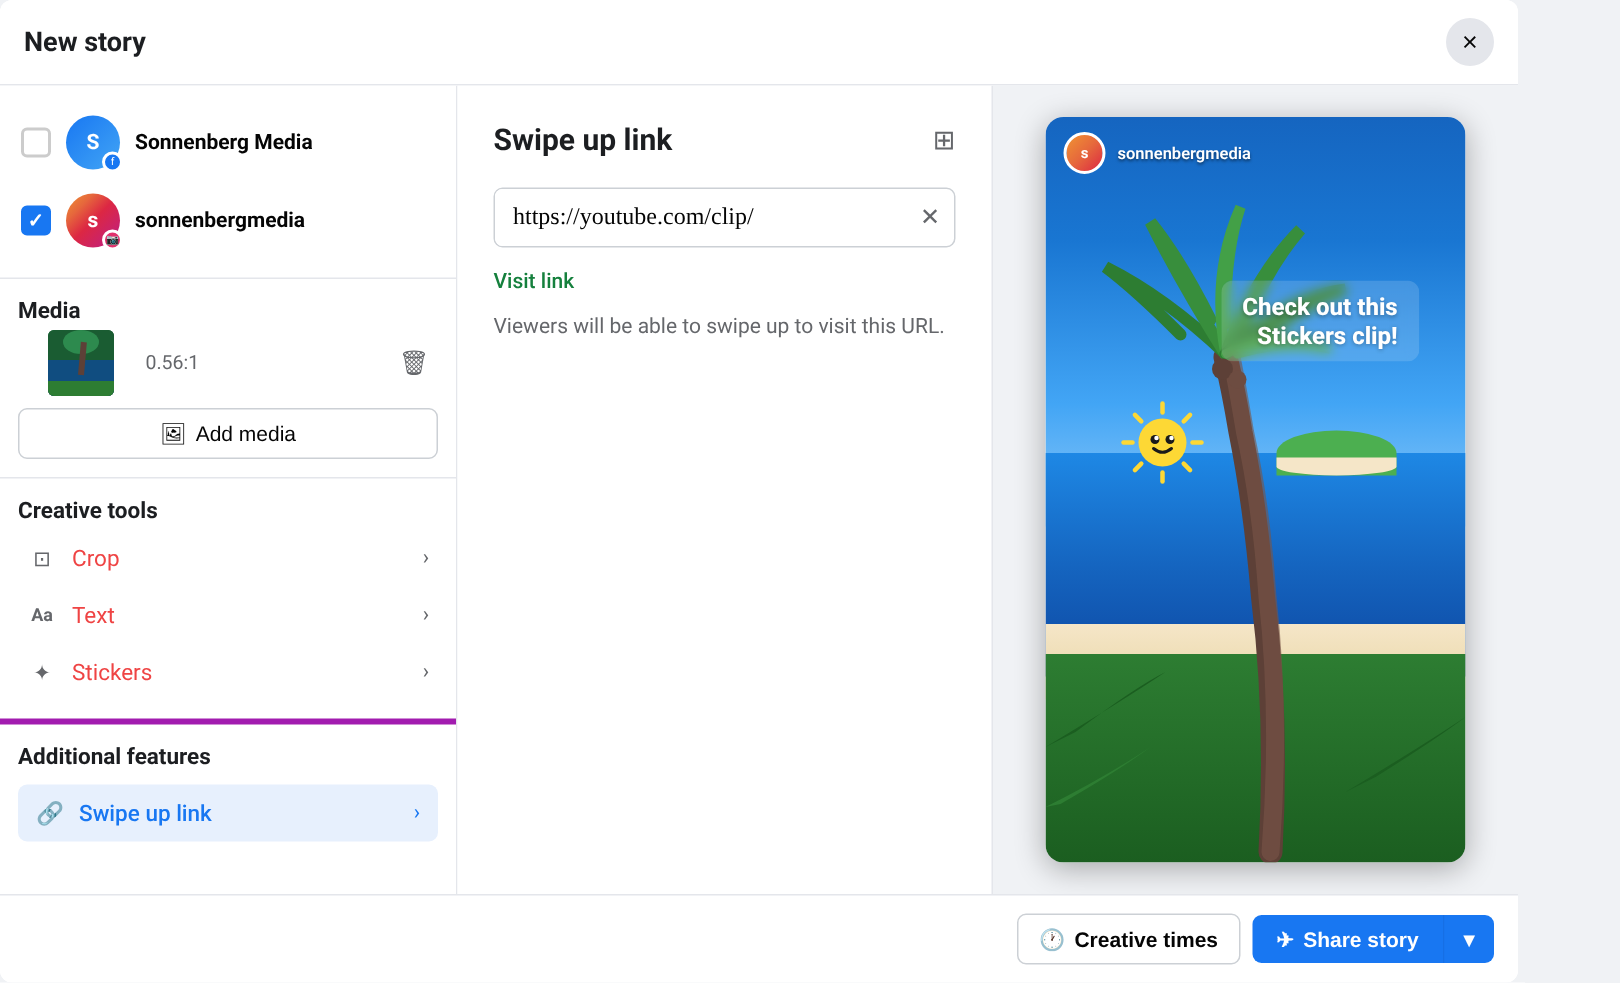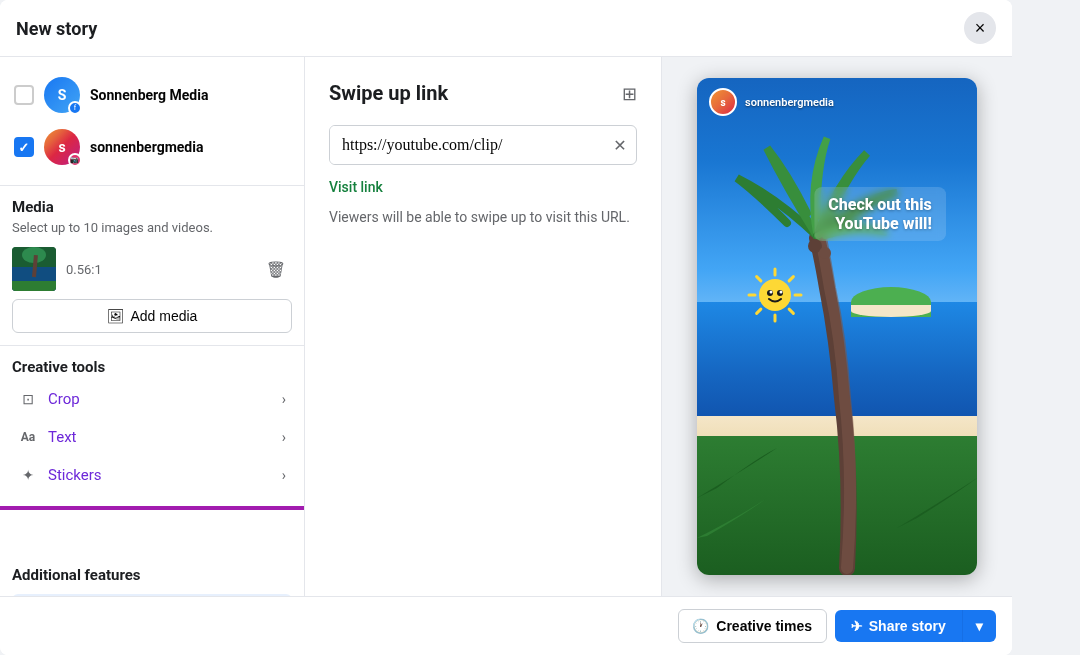--- a/index.html
+++ b/index.html
@@ -27,37 +27,37 @@
     .avatar-ig { background: linear-gradient(135deg, #f09433, #e6683c, #dc2743, #cc2366, #bc1888); }
     .social-badge { position: absolute; bottom: -2px; right: -2px; width: 14px; height: 14px; border-radius: 50%; border: 2px solid white; font-size: 8px; display: flex; align-items: center; justify-content: center; }
     .fb-badge { background: #1877f2; color: white; }
     .ig-badge { background: #e1306c; color: white; }
     .account-name { font-size: 14px; color: #050505; font-weight: 700; }
 
     .media-section { padding: 12px; border-bottom: 1px solid #e4e6eb; }
     .section-title { font-size: 15px; font-weight: 700; color: #1c1e21; margin-bottom: 4px; }
     .section-subtitle { font-size: 13px; color: #65676b; margin-bottom: 12px; }
 
-    .media-item { display: flex; align-items: center; gap: 10px; margin-bottom: 8px; }
+    .media-item { display: flex; align-items: center; gap: 21px; margin-bottom: 8px; margin-left: 20px; }
     .media-thumb { width: 44px; height: 44px; border-radius: 4px; overflow: hidden; flex-shrink: 0; background: #e4e6eb; }
     .media-thumb-inner { width: 100%; height: 100%; background: linear-gradient(135deg, #2d8a4e, #1a5c32, #0d3320); display: flex; align-items: center; justify-content: center; position: relative; overflow: hidden; }
     .media-ratio { font-size: 13px; color: #65676b; flex: 1; }
     .delete-btn { width: 32px; height: 32px; border: none; background: transparent; cursor: pointer; color: #65676b; font-size: 16px; display: flex; align-items: center; justify-content: center; border-radius: 4px; }
 
     .add-media-btn { width: 100%; padding: 8px; border: 1px solid #ccd0d5; border-radius: 6px; background: #fff; cursor: pointer; display: flex; align-items: center; justify-content: center; gap: 6px; font-size: 14px; color: #050505; font-weight: 500; }
 
     .creative-tools-section { padding: 12px; border-bottom: 4px solid #a21caf; }
     .tool-item { display: flex; align-items: center; justify-content: space-between; padding: 10px 6px; cursor: pointer; border-radius: 6px; }
     .tool-left { display: flex; align-items: center; gap: 10px; }
     .tool-icon { width: 20px; text-align: center; color: #65676b; font-size: 14px; }
-    .tool-label { font-size: 15px; color: #6d28d9; }
+    .tool-label { font-size: 15px; color: #ef4444; }
     .chevron-right { color: #65676b; font-size: 14px; }
 
     .additional-features-section { padding: 12px; }
-    .additional-title { font-size: 15px; font-weight: 700; color: #1c1e21; margin-bottom: 10px; margin-top: 44px; }
+    .additional-title { font-size: 15px; font-weight: 700; color: #1c1e21; margin-bottom: 10px; }
     .feature-item { display: flex; align-items: center; justify-content: space-between; padding: 10px 12px; cursor: pointer; border-radius: 6px; background: #e7f0fd; }
     .feature-left { display: flex; align-items: center; gap: 10px; }
     .feature-icon { color: #1877f2; font-size: 15px; }
     .feature-label { font-size: 15px; color: #1877f2; font-weight: 500; }
     .feature-chevron { color: #1877f2; font-size: 14px; }
 
     
     .middle-panel { flex: 1; padding: 24px; border-right: 1px solid #e4e6eb; background: #fff; overflow-y: auto; }
 
     .swipe-header { display: flex; align-items: center; justify-content: space-between; margin-bottom: 20px; }
@@ -135,21 +135,20 @@
           <div class="avatar">
             <div class="avatar-img avatar-ig">s</div>
             <div class="social-badge ig-badge" style="font-size:7px; background: #e1306c;">📷</div>
           </div>
           <span class="account-name">sonnenbergmedia</span>
         </div>
       </div>
 
       <div class="media-section">
         <div class="section-title">Media</div>
-        <div class="section-subtitle">Select up to 10 images and videos.</div>
         <div class="media-item">
           <div class="media-thumb">
             <div class="media-thumb-inner">
               <svg width="44" height="44" viewBox="0 0 44 44">
                 <rect width="44" height="44" fill="#1a5c32"></rect>
                 <rect x="0" y="20" width="44" height="24" fill="#0d47a1" opacity="0.7"></rect>
                 <rect x="0" y="34" width="44" height="10" fill="#2d7d32"></rect>
                 <ellipse cx="22" cy="8" rx="12" ry="8" fill="#2d8a4e"></ellipse>
                 <rect x="20" y="8" width="4" height="22" fill="#5d4037" transform="rotate(5 22 30)"></rect>
               </svg>
@@ -249,21 +248,21 @@
             <path d="M 0 460 Q 40 440 70 420 Q 50 435 10 458 Z" fill="#2d7d32"></path>
           </svg>
 
           <div class="story-header">
             <div class="story-avatar">s</div>
             <span class="story-username">sonnenbergmedia</span>
           </div>
 
           <div class="story-text-overlay">
             <div class="story-text-line1">Check out this</div>
-            <div class="story-text-line2">YouTube will!</div>
+            <div class="story-text-line2">Stickers clip!</div>
           </div>
 
           <div class="sun-sticker">
             <svg width="56" height="56" viewBox="0 0 56 56">
 
               <g transform="translate(28,28)">
                 <line x1="0" y1="-26" x2="0" y2="-20" stroke="#fdd835" stroke-width="3" stroke-linecap="round"></line>
                 <line x1="0" y1="-26" x2="0" y2="-20" stroke="#fdd835" stroke-width="3" stroke-linecap="round" transform="rotate(45)"></line>
                 <line x1="0" y1="-26" x2="0" y2="-20" stroke="#fdd835" stroke-width="3" stroke-linecap="round" transform="rotate(90)"></line>
                 <line x1="0" y1="-26" x2="0" y2="-20" stroke="#fdd835" stroke-width="3" stroke-linecap="round" transform="rotate(135)"></line>

